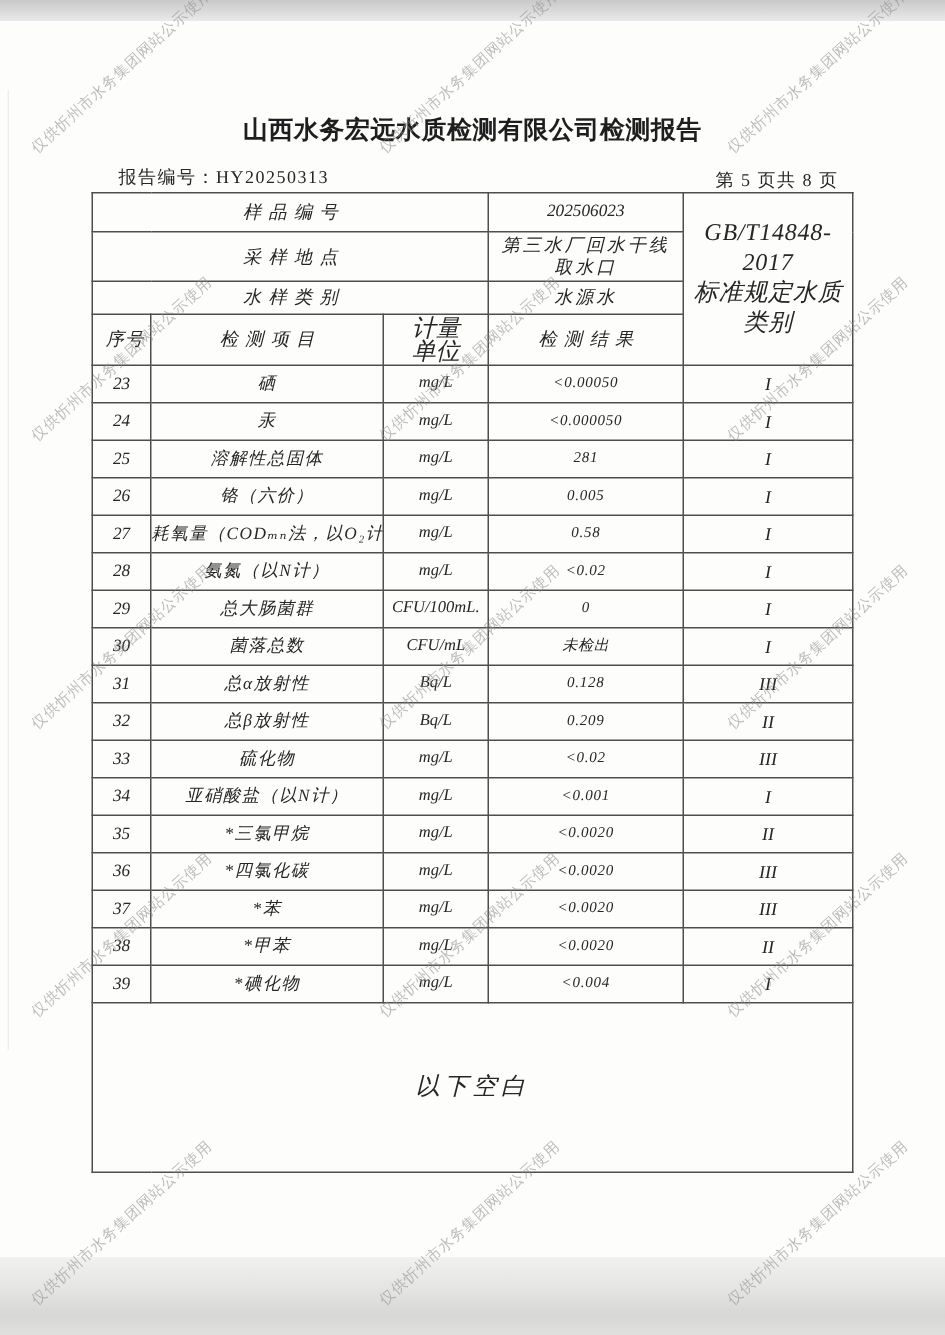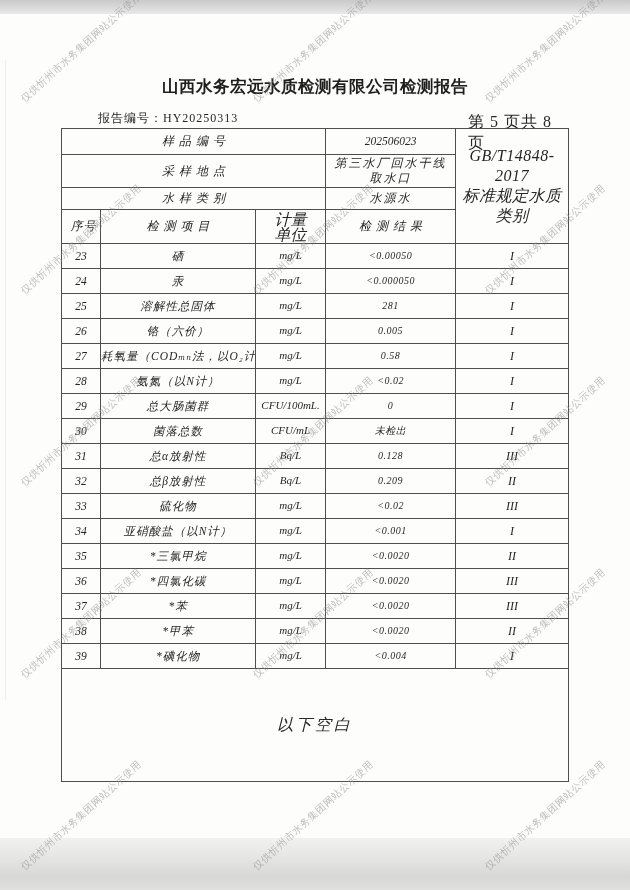--- a/index.html
+++ b/index.html
@@ -16,23 +16,23 @@
 
   
   .wm-layer{position:absolute;left:0;top:0;width:630px;height:890px;pointer-events:none;z-index:5;}
   .wm{position:absolute;white-space:nowrap;font-size:10px;letter-spacing:0.5px;
       color:#8f8f8f;opacity:0.58;transform:rotate(-42deg);transform-origin:0 0;
       font-family:"Liberation Serif","DejaVu Serif",serif;}
 
   
   .title{position:absolute;left:0;top:76px;width:630px;margin:0;text-align:center;
          font-size:16.5px;font-weight:bold;letter-spacing:0.5px;color:#1e1e1e;}
-  .report-no{position:absolute;left:98px;top:110px;font-size:12px;letter-spacing:1px;}
-  .page-indicator{position:absolute;left:468px;top:112px;width:100px;text-align:left;
-         font-size:16px;letter-spacing:1px;}
+  .report-no{position:absolute;left:79px;top:110px;font-size:12px;letter-spacing:1px;}
+  .page-indicator{position:absolute;left:468px;top:112px;width:100px;text-align:center;
+         font-size:12px;letter-spacing:1px;}
 
   
   table.report{position:absolute;left:61px;top:128px;width:507px;border-collapse:collapse;
          table-layout:fixed;font-size:11.5px;color:#262626;font-style:italic;}
   table.report td{border:1px solid #4e4e4e;text-align:center;vertical-align:middle;
          padding:0;line-height:1.25;overflow:hidden;}
   .r1 td{height:25px;}
   .r2 td{height:32px;}
   .r3 td{height:21px;}
   .rhead td{height:33px;}

